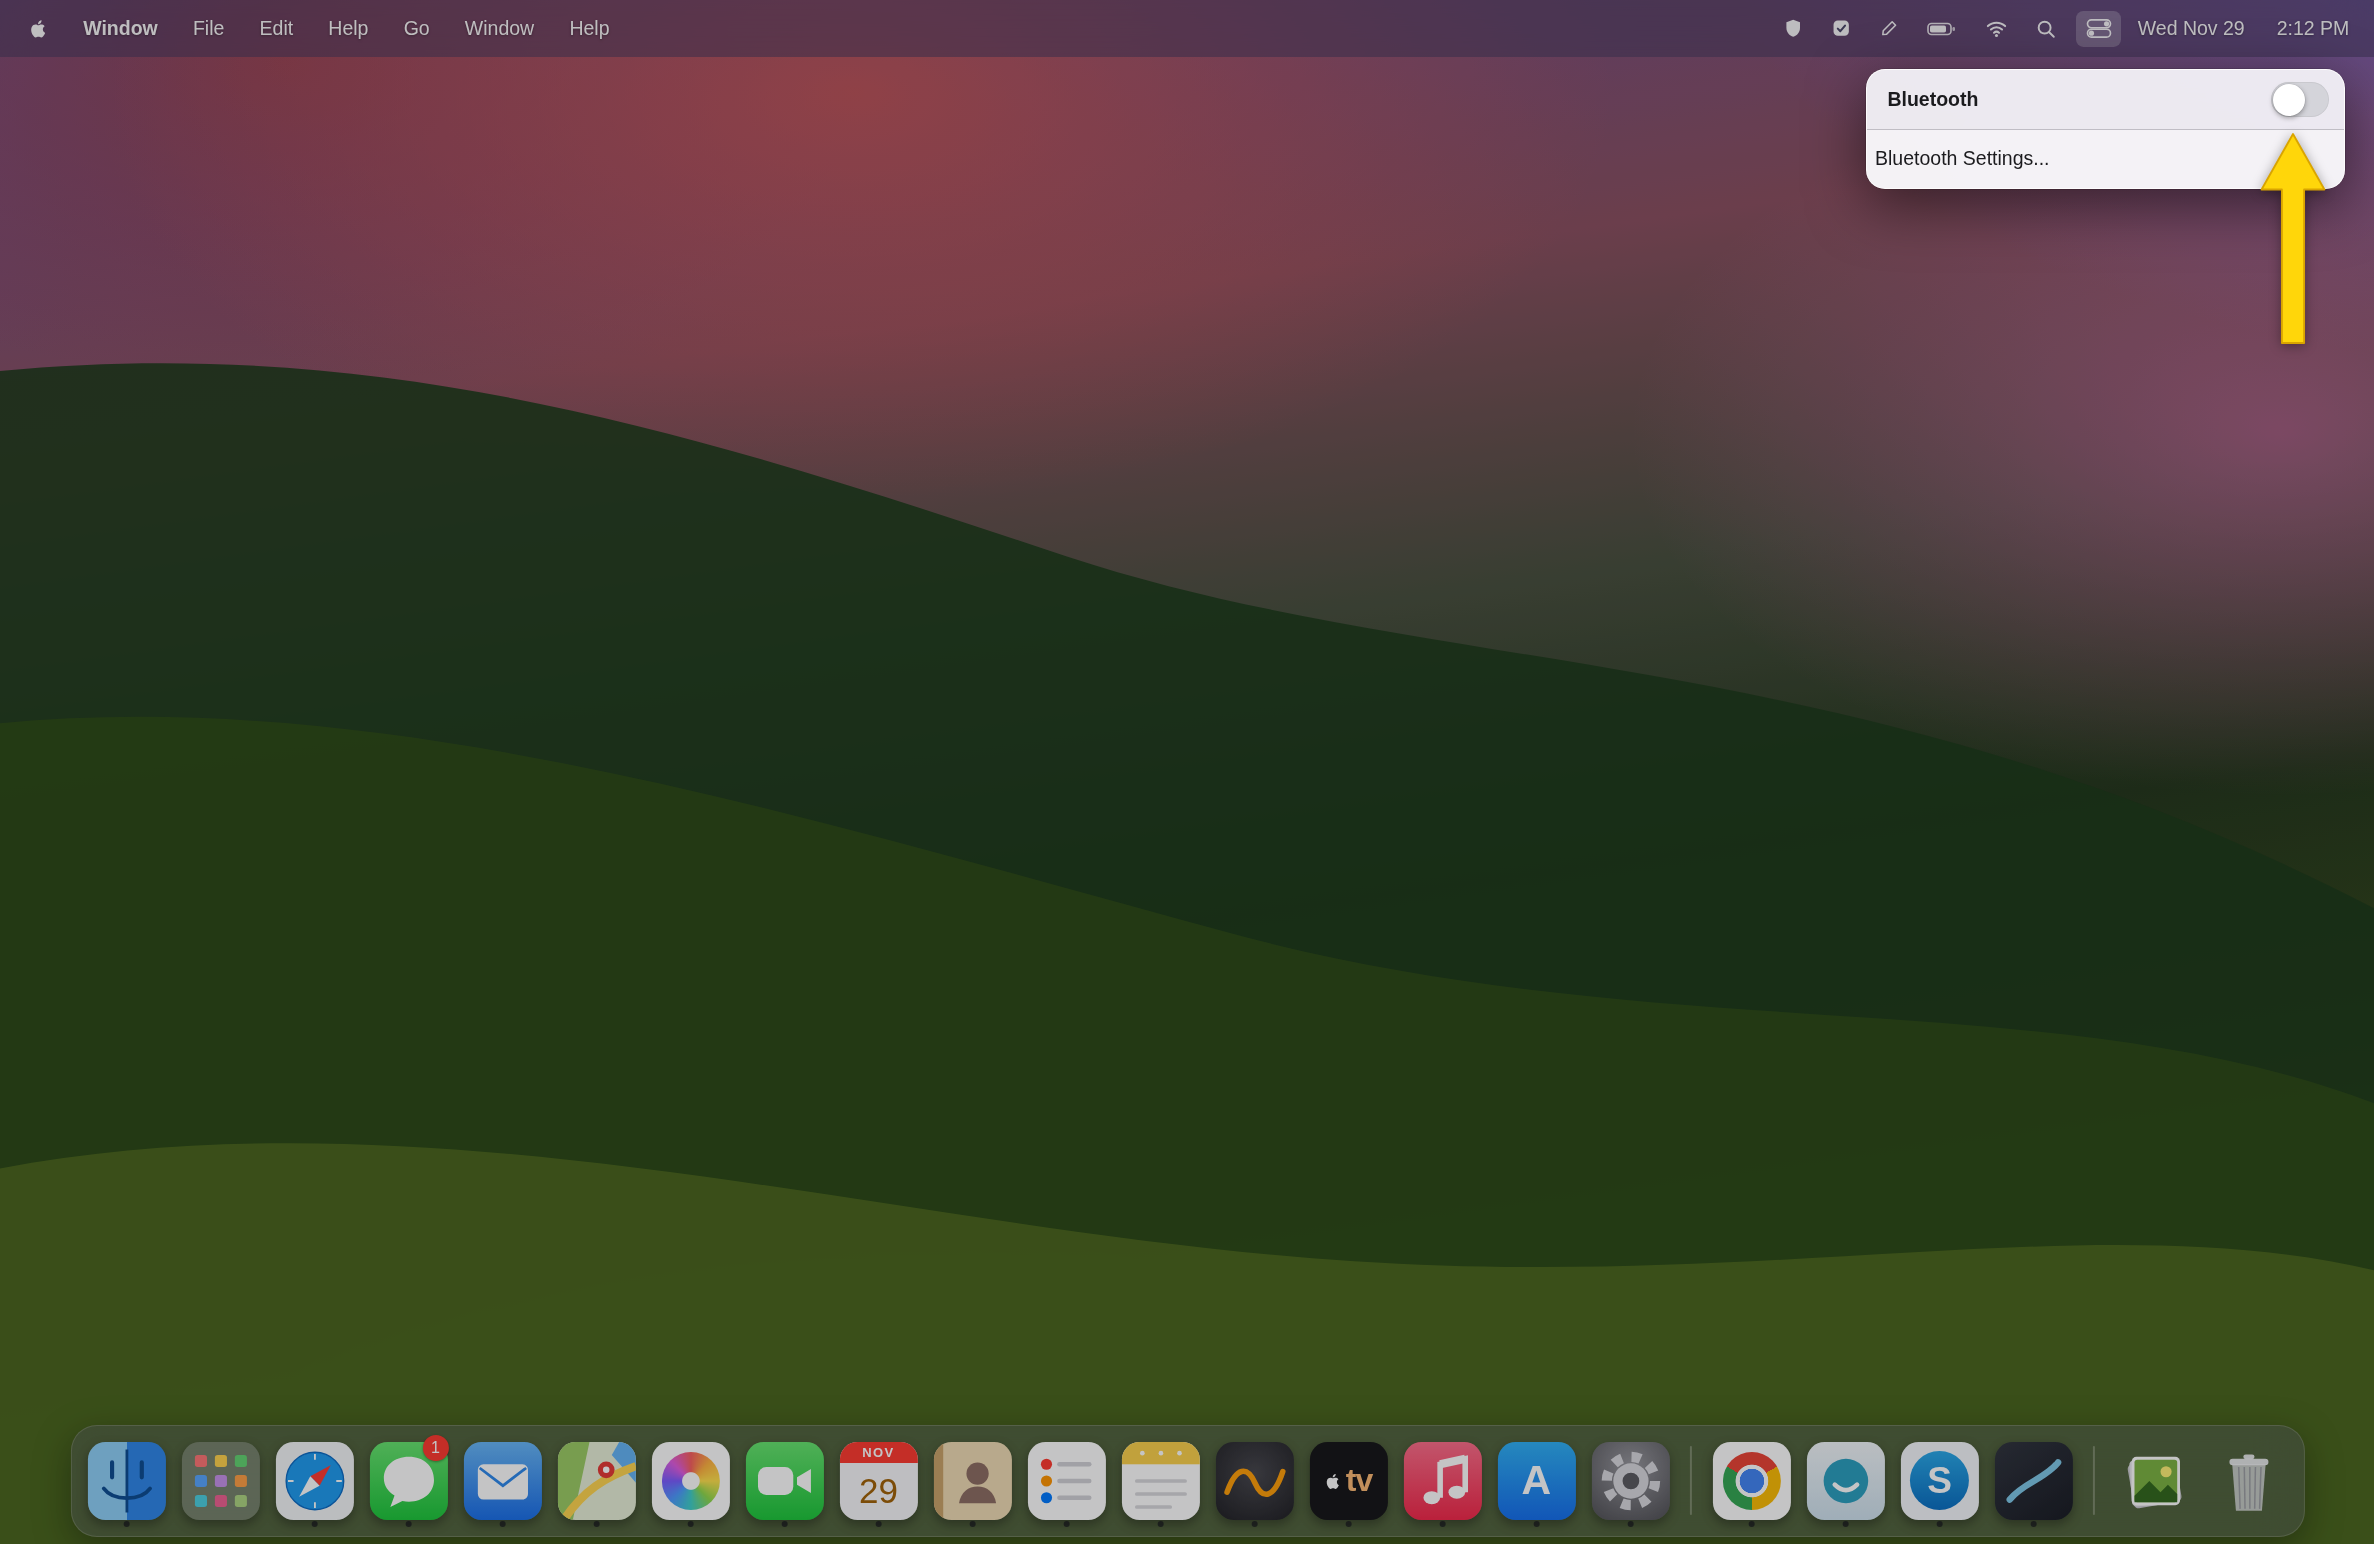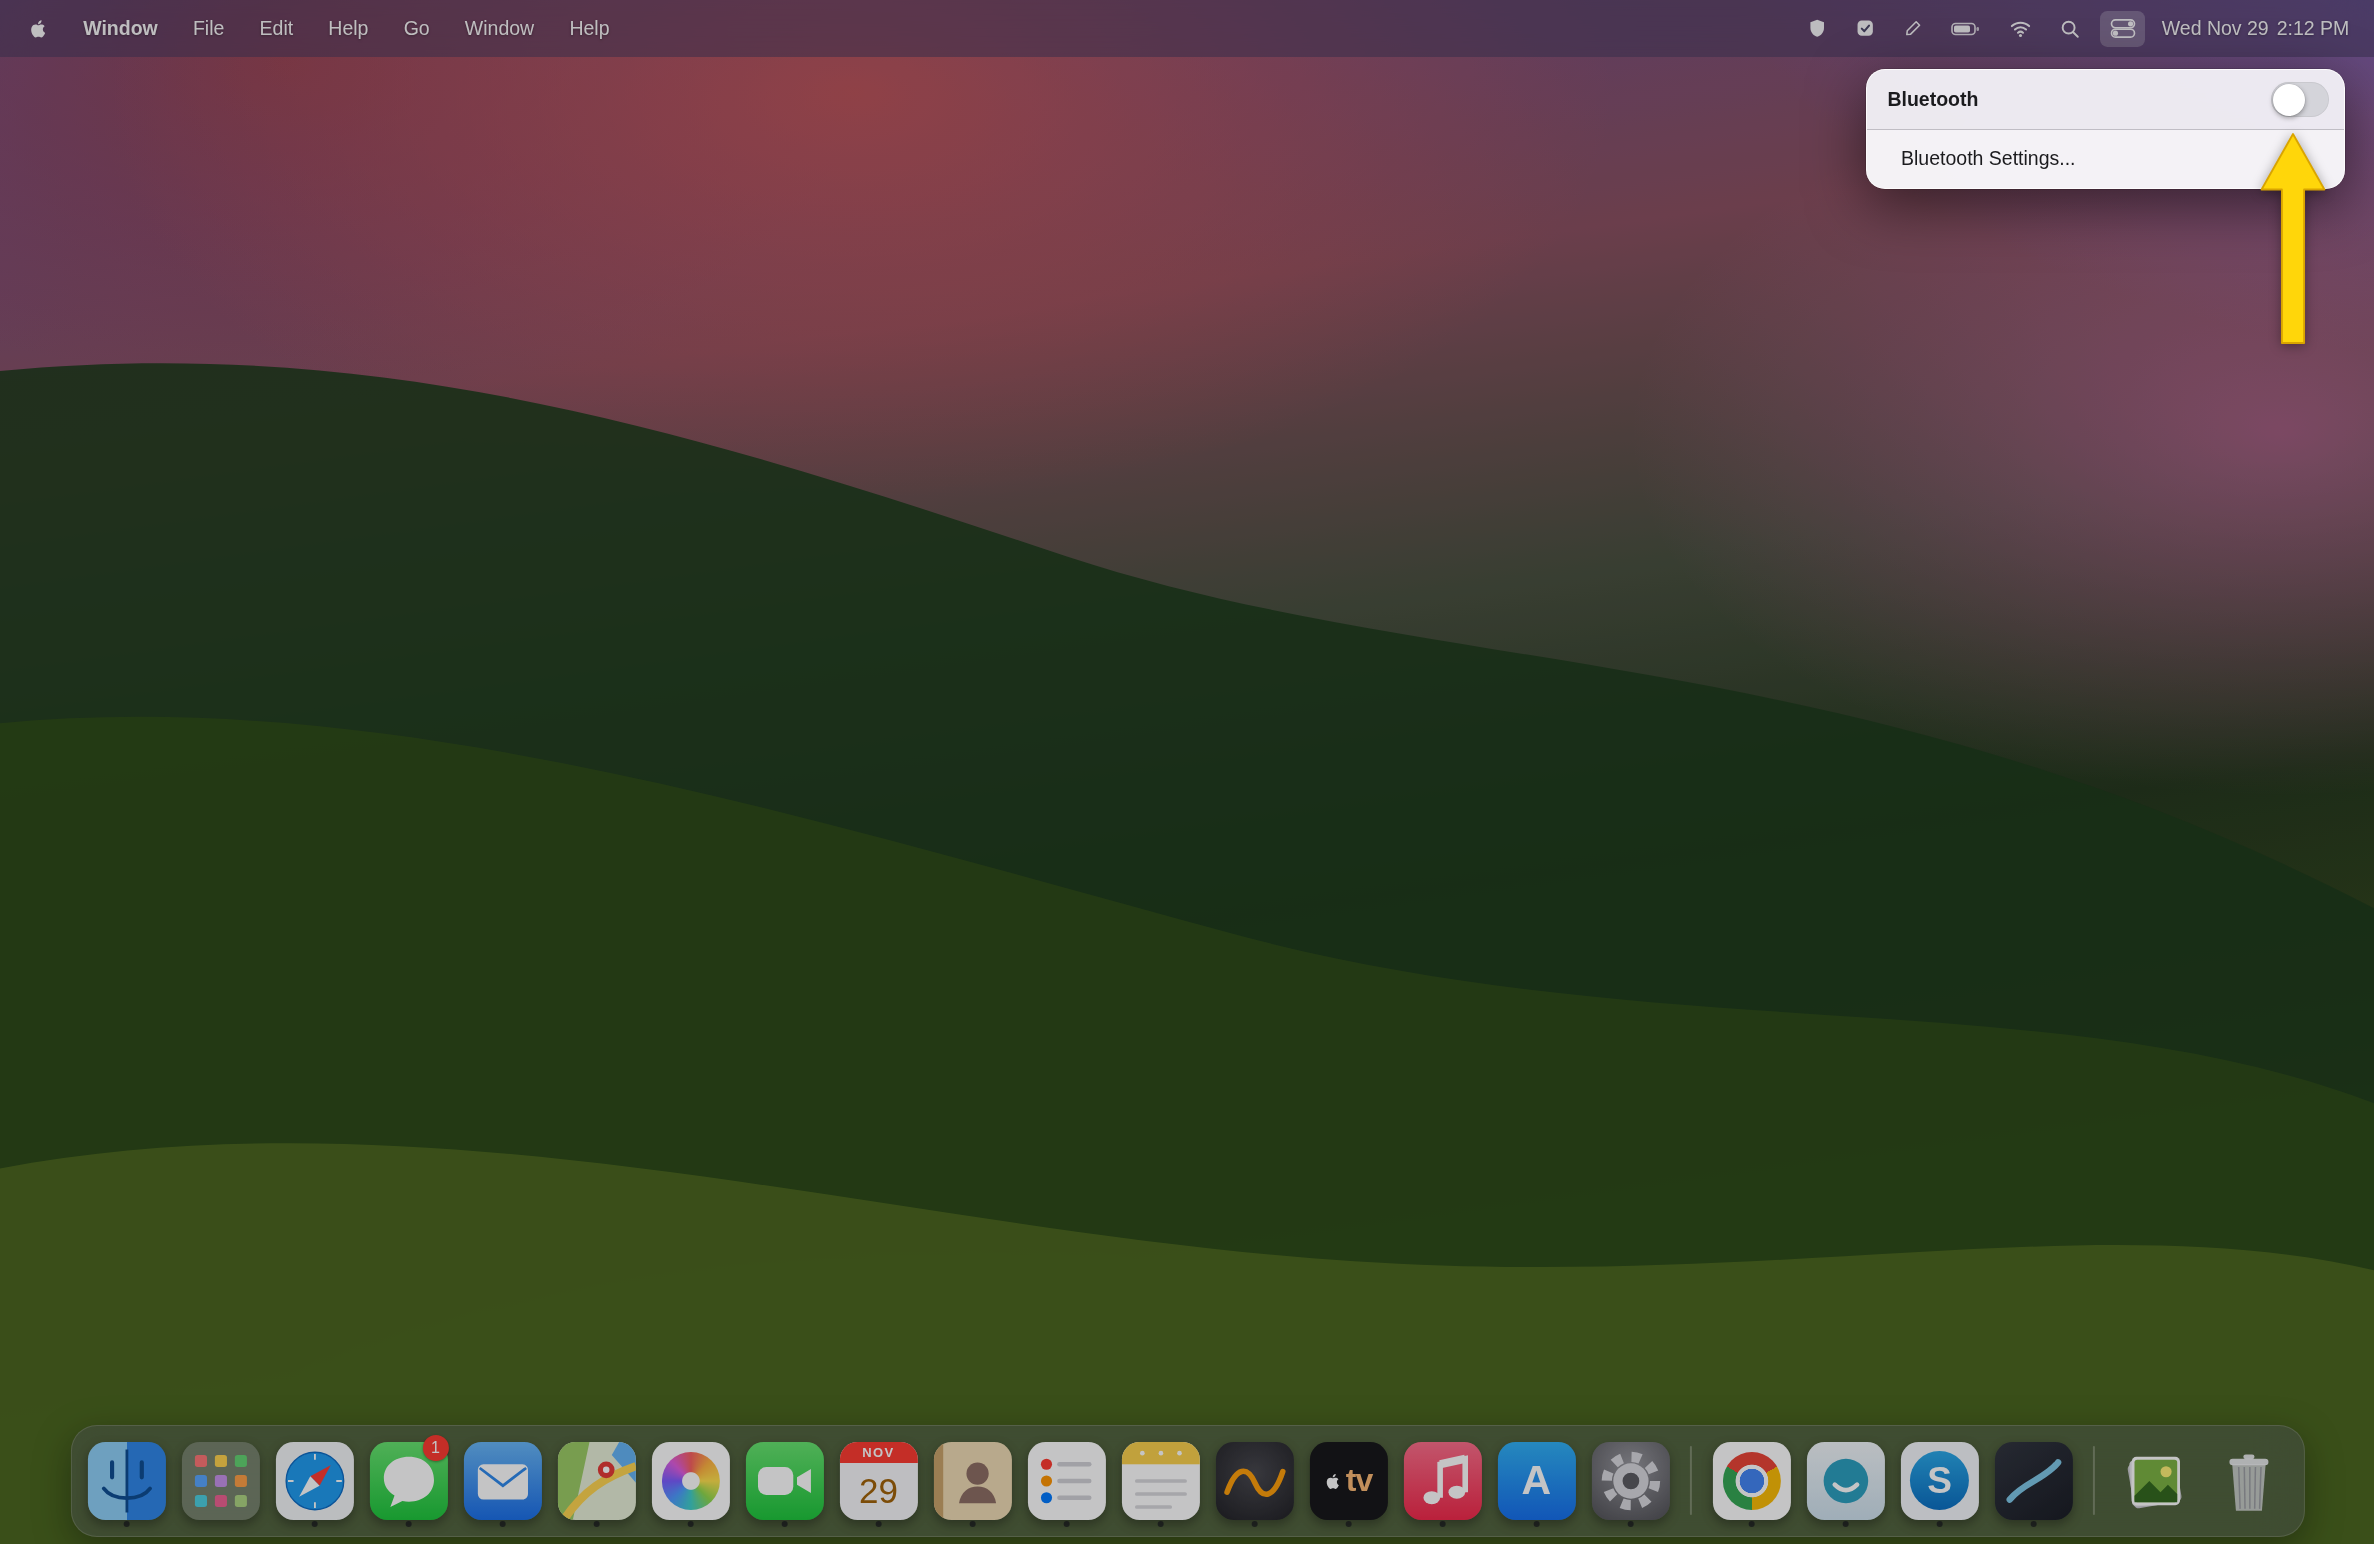--- a/index.html
+++ b/index.html
@@ -28,31 +28,31 @@
   .mb-left{display:flex;align-items:center;}
   .mb-item{padding:0 17.6px;font-size:19.5px;line-height:57px;cursor:default;}
   .mb-item.bold{font-weight:700;}
   .mb-apple{padding:0 16.7px 0 5.6px;display:flex;align-items:center;}
   .mb-apple svg{width:21.3px;height:21.3px;display:block;}
   .mb-right{display:flex;align-items:center;}
   #status-icons{display:flex;align-items:center;gap:11px;}
   .status-ic{display:flex;align-items:center;justify-content:center;padding:6.5px 8.3px;border-radius:7.4px;}
   .status-ic svg{display:block;}
   .status-ic.active{background:rgba(255,255,255,0.22);}
-  .clock{display:flex;align-items:center;gap:8px;font-size:19.5px;margin-left:13px;padding:0 3.7px;}
+  .clock{display:flex;align-items:center;gap:32px;font-size:19.5px;margin-left:13px;padding:0 3.7px;}
 
   
   .bt-menu{position:absolute;left:1866px;top:69px;width:479px;z-index:60;box-sizing:border-box;
     background:rgba(243,242,248,0.95);border:1.4px solid rgba(255,255,255,0.85);border-radius:19px;
     box-shadow:0 16.7px 56px rgba(0,0,0,0.5),0 0 0 0.5px rgba(0,0,0,0.25);
     overflow:hidden;font-size:19.5px;color:#1b1b1e;backdrop-filter:blur(28px);}
   .bt-head{display:flex;align-items:center;justify-content:space-between;height:59px;padding:0 15px 0 20.4px;}
   .bt-title{font-weight:700;}
   .bt-sep{height:0.9px;background:rgba(60,60,67,0.25);}
-  .bt-settings{display:flex;align-items:center;height:58px;padding:0 34px;background:rgba(255,255,255,0.42);cursor:default;}
+  .bt-settings{display:flex;align-items:center;height:58px;padding:0 8px;background:rgba(255,255,255,0.42);cursor:default;}
   .toggle{width:58px;height:35px;border-radius:17.6px;background:#d4d4da;position:relative;
     box-shadow:inset 0 0 0 0.9px rgba(0,0,0,0.05);}
   .toggle .knob{position:absolute;top:1.9px;left:1.9px;width:32px;height:32px;border-radius:50%;background:#fff;
     box-shadow:0 1.9px 5.6px rgba(0,0,0,0.35),0 0 0 0.5px rgba(0,0,0,0.08);transition:left .15s;}
 
   
   .arrow{position:absolute;left:2256px;top:132px;width:74px;height:213px;z-index:70;
     filter:drop-shadow(0 2.8px 5.6px rgba(0,0,0,0.35));}
 
   

